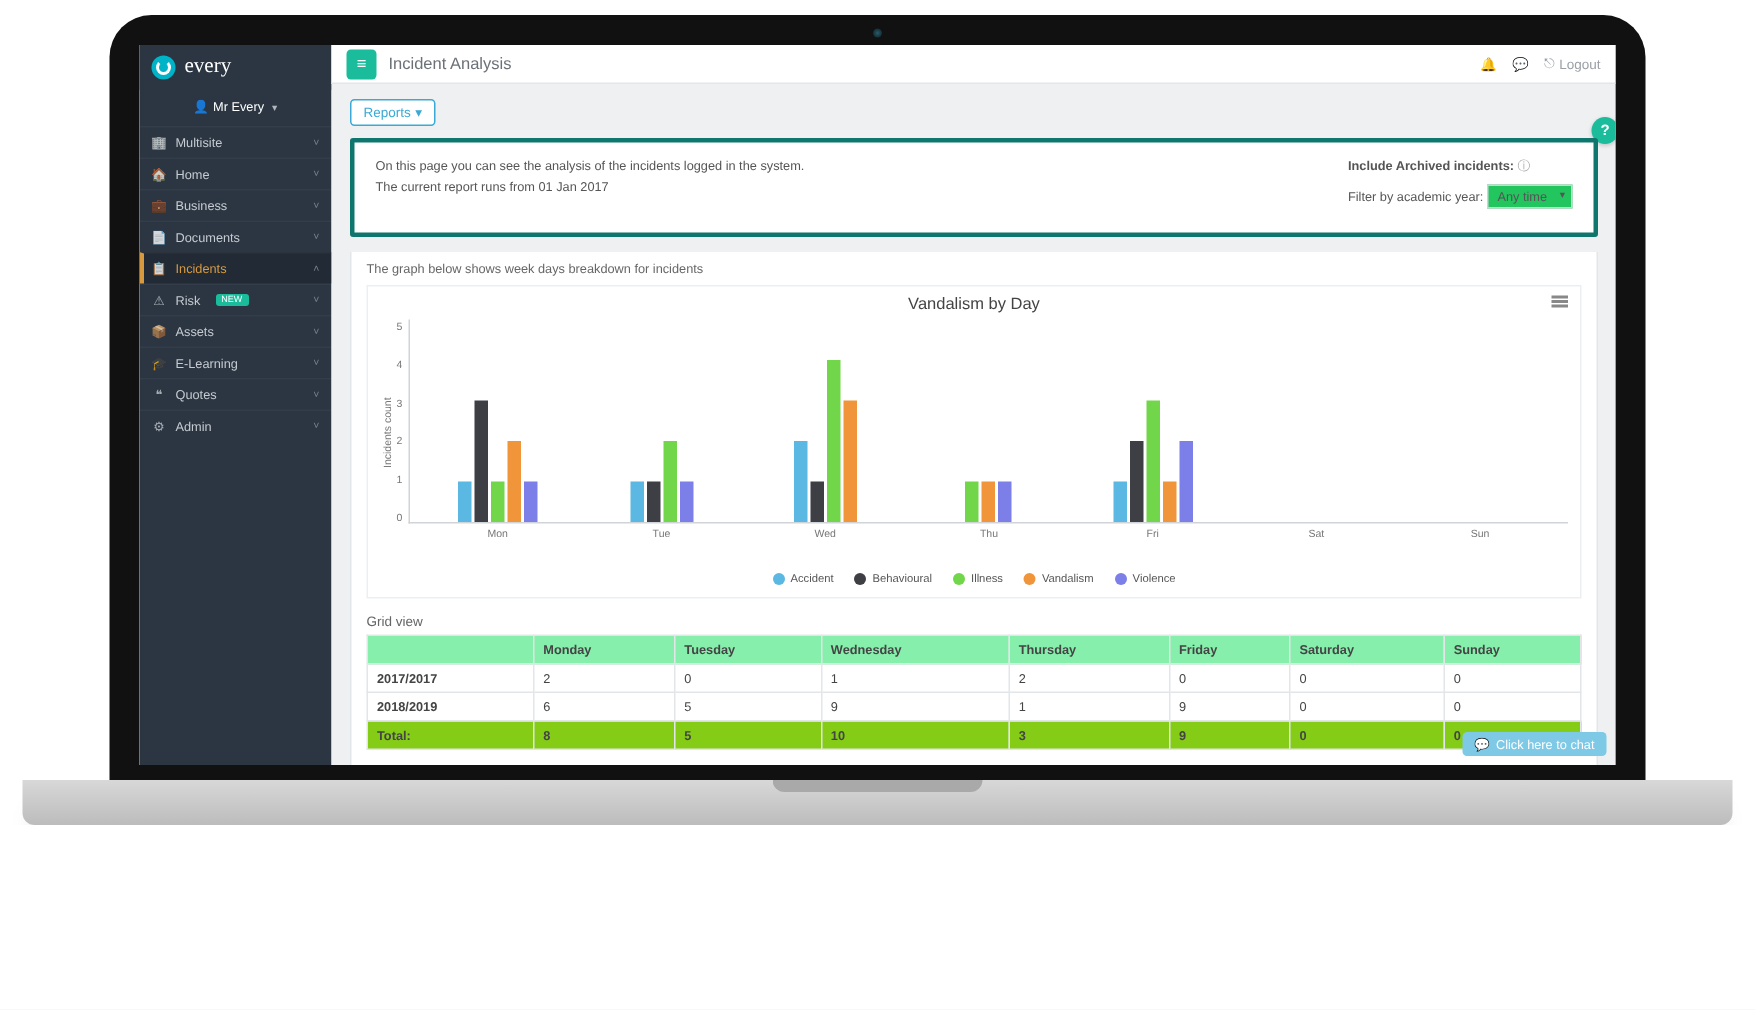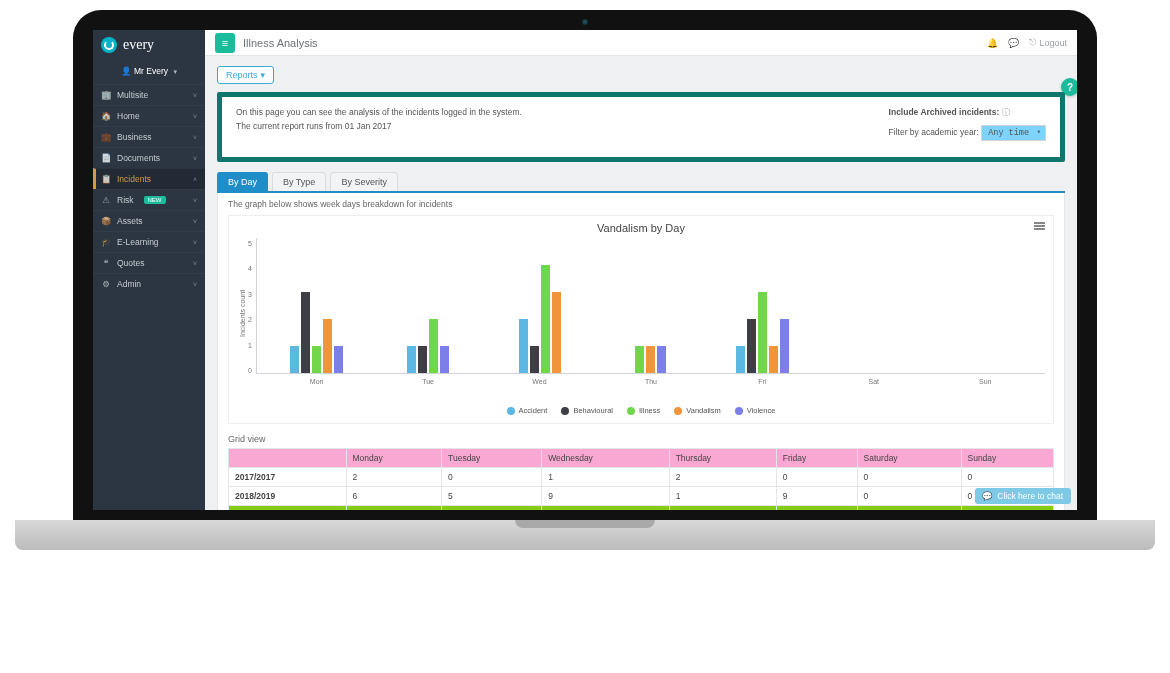--- a/index.html
+++ b/index.html
@@ -36,21 +36,21 @@
     position: relative;
   }
   .laptop-base::before {
     content:"";
     position:absolute; top:0; left:50%; transform:translateX(-50%);
     width:140px; height:8px; background:#a9a9a9; border-radius:0 0 10px 10px;
   }
 
   
   .sidebar {
-    width: 112px;
+    width: 128px;
     background: #2b3642;
     color: #c6cbd1;
     display: flex; flex-direction: column;
     font-size: 8.5px;
   }
   .logo-row {
     height: 30px; display:flex; align-items:center; gap:6px;
     padding: 0 8px; background:#2b3642;
   }
   .logo-mark {
@@ -105,30 +105,30 @@
 
   .content { padding:10px 12px; flex:1; overflow:auto; position:relative; }
 
   .reports-btn {
     display:inline-flex; align-items:center; gap:3px;
     border:1px solid #3aa9d6; color:#3aa9d6; background:#fff;
     padding:3px 8px; border-radius:3px; font-size:9px;
   }
 
   .panel {
-    background:#fff; border:5px solid #0f766e; border-radius:2px;
+    background:#fff; border:3px solid #0f766e; border-radius:2px;
     margin-top:8px; padding:10px 14px;
     display:flex; justify-content:space-between; gap:20px;
     font-size:8.5px; color:#555;
   }
   .panel .right { text-align:left; }
   .panel .right .row { margin-bottom:6px; }
   .select-mimic {
-    display:inline-block; border:1px solid #cfd3d7; background:#7dd3fc;
-    padding:2px 16px 2px 6px; position:relative; font-size:8.5px; min-width:50px;font-family:Liberation Mono, monospace;
+    display:inline-block; border:1px solid #cfd3d7; background:#22c55e;
+    padding:2px 16px 2px 6px; position:relative; font-size:8.5px; min-width:50px;
   }
   .select-mimic::after { content:"▾"; position:absolute; right:4px; top:2px; font-size:7px; color:#555; }
 
   .tabs-wrap { margin-top:10px; }
   .tabs {
     display:flex; gap:4px; border-bottom:2px solid #1f8dc7;
   }
   .tab {
     padding:4px 10px; font-size:9px;
     background:#f1f3f4; border:1px solid #d9dde0; border-bottom:none;
@@ -182,21 +182,21 @@
   }
   .legend-item { display:flex; align-items:flex-end; gap:4px; }
   .swatch { width:8px; height:8px; border-radius:50%; }
 
   .grid-title { font-size:9px; color:#666; margin:10px 0 4px; }
   table.grid {
     width:100%; border-collapse:collapse; font-size:8.5px; color:#444;
     border:1px solid #e3e6e8;
   }
   table.grid th, table.grid td { border:1px solid #e3e6e8; padding:4px 6px; text-align:left;}
-  table.grid thead th { background:#f9a8d4; font-weight:400; }
+  table.grid thead th { background:#86efac; font-weight:700; }
   table.grid tbody tr:last-child { background:#84cc16; font-weight:600;}
 
   .help-fab {
     position:absolute; right:-2px; top:48px;
     width:18px; height:18px; border-radius:50%;
     background:#1abc9c; color:#fff; display:flex; align-items:center; justify-content:center;
     font-size:10px; font-weight:bold; box-shadow:0 1px 3px rgba(0,0,0,0.2);
   }
   .chat-btn {
     position:absolute; right:6px; bottom:6px;
@@ -295,21 +295,21 @@
             <span class="chev">˅</span>
           </div>
         </nav>
     </aside>
 
     <div class="main">
 
       <div class="topbar">
         <div class="topbar-left">
           <div class="menu-btn">≡</div>
-          <div class="page-title">Illness Analysis</div>
+          <div class="page-title">Incident Analysis</div>
         </div>
         <div class="topbar-right">
           <span>🔔</span>
           <span>💬</span>
           <span class="logout">
             <span>⎋</span>
             <span>Logout</span>
           </span>
         </div>
       </div>
@@ -336,25 +336,20 @@
             <div class="row">
               <span>Filter by academic year:</span>
               <span class="select-mimic">
                 <span>Any time</span>
               </span>
             </div>
           </div>
         </div>
 
         <div class="tabs-wrap">
-          <div class="tabs" id="tabs">
-              <div class="tab active">By Day</div>
-              <div class="tab">By Type</div>
-              <div class="tab">By Severity</div>
-            </div>
 
           <div class="chart-panel">
             <div class="chart-caption">The graph below shows week days breakdown for incidents</div>
 
             <div class="chart-box">
               <div class="chart-title">Vandalism by Day</div>
               <div class="chart-menu">
                   <span></span>
                   <span></span>
                   <span></span>

